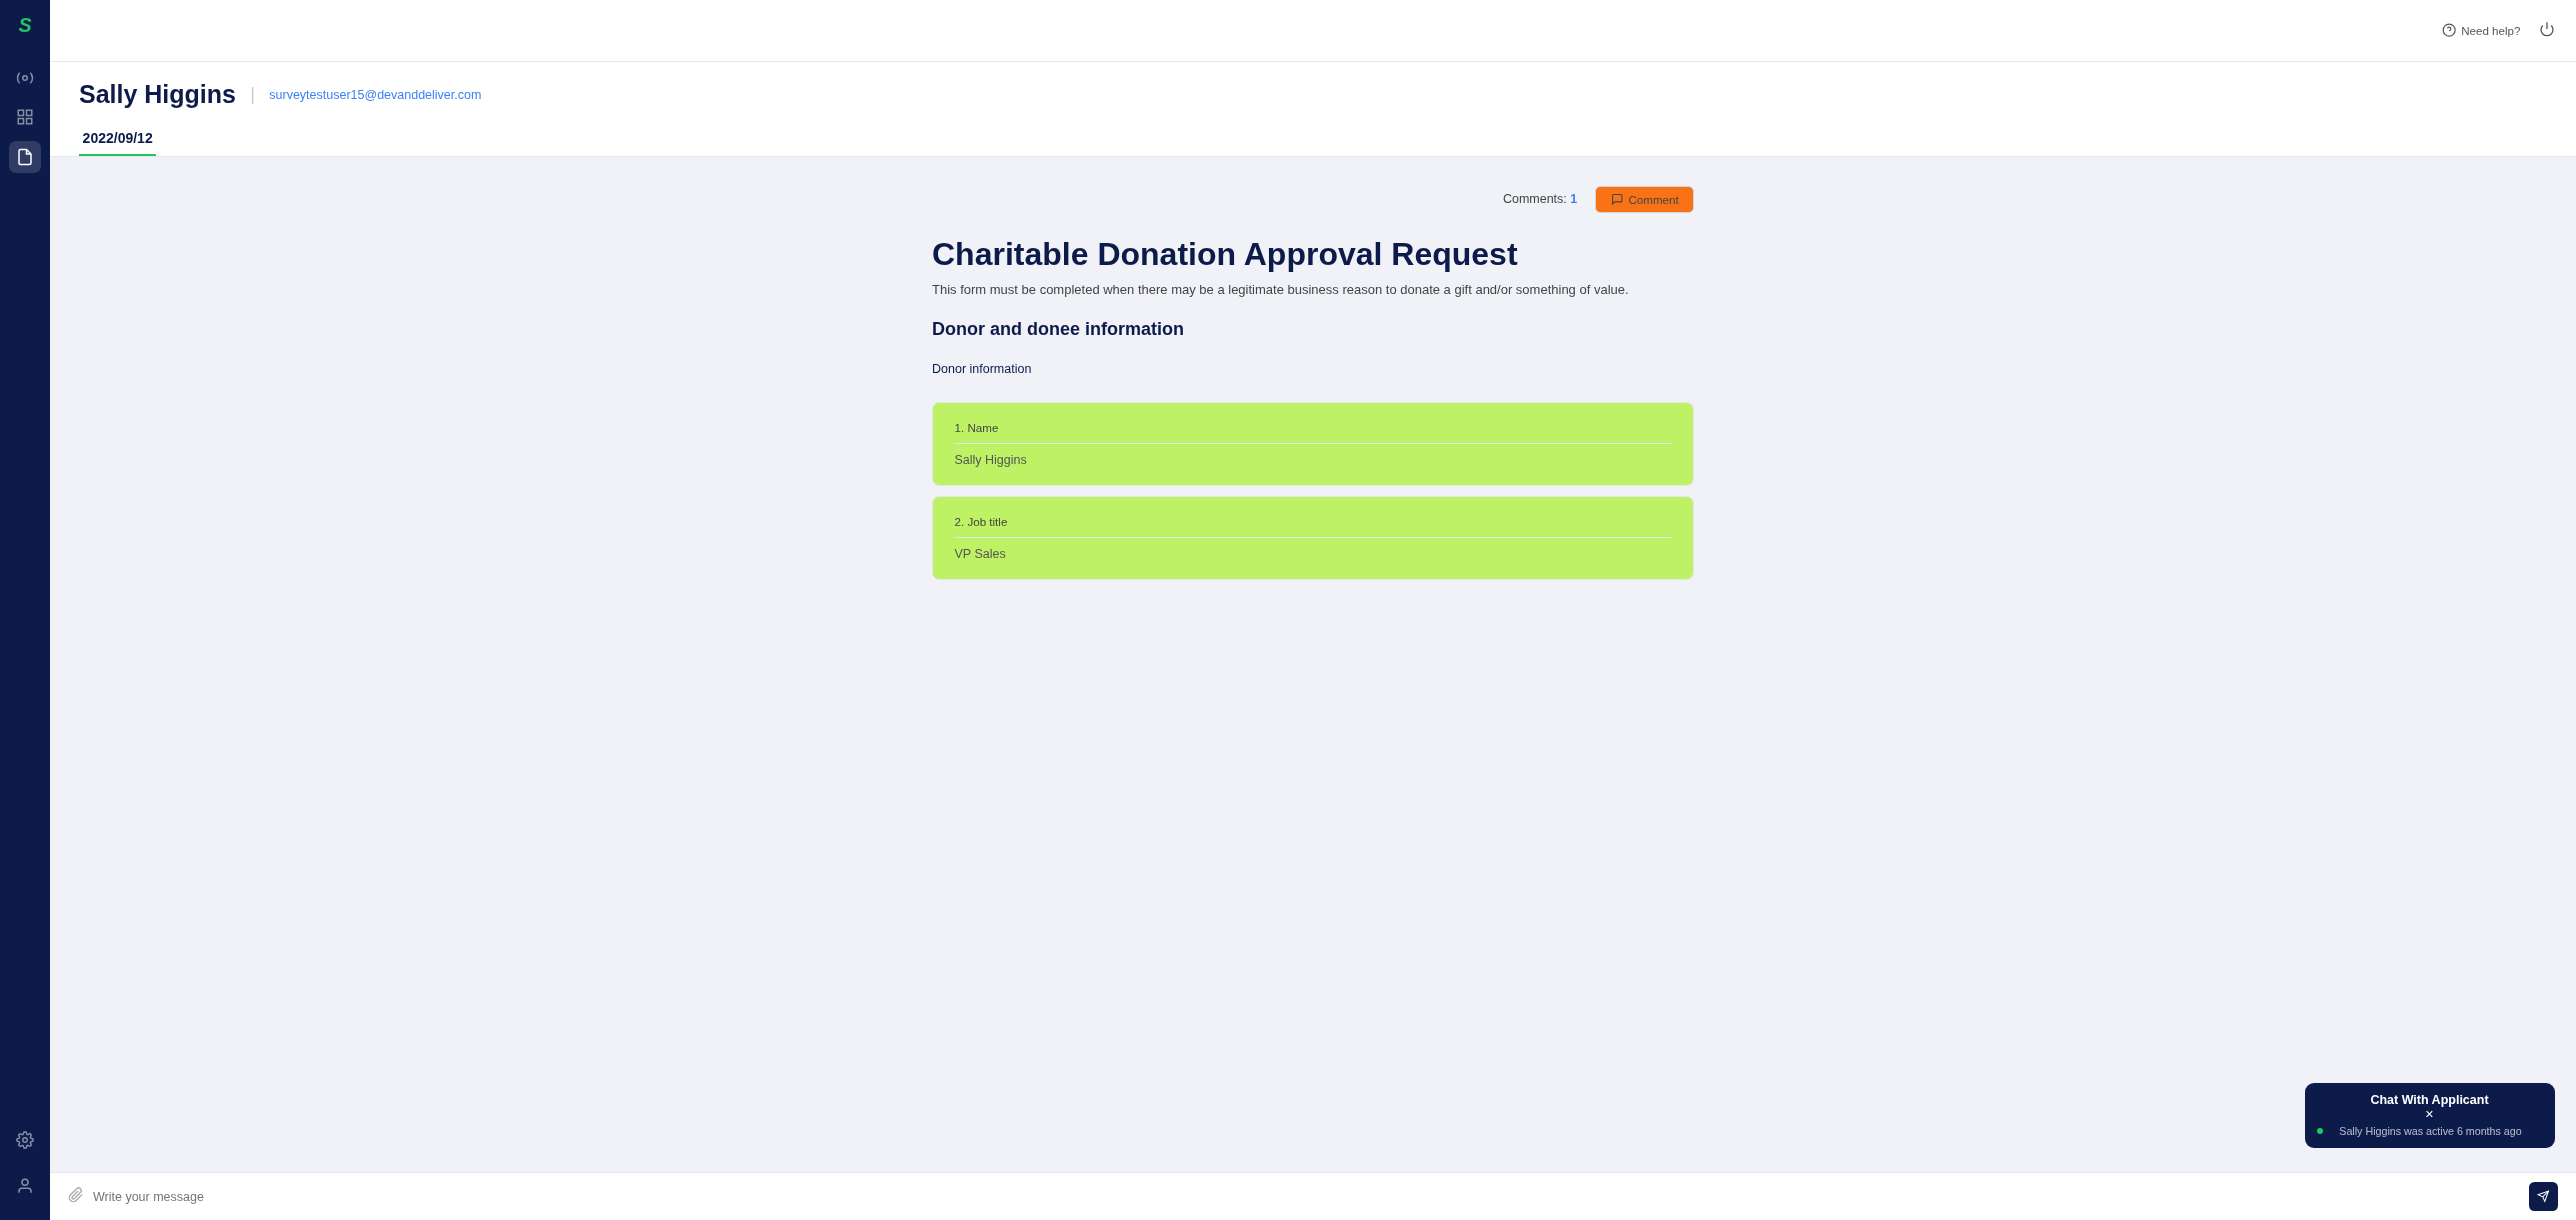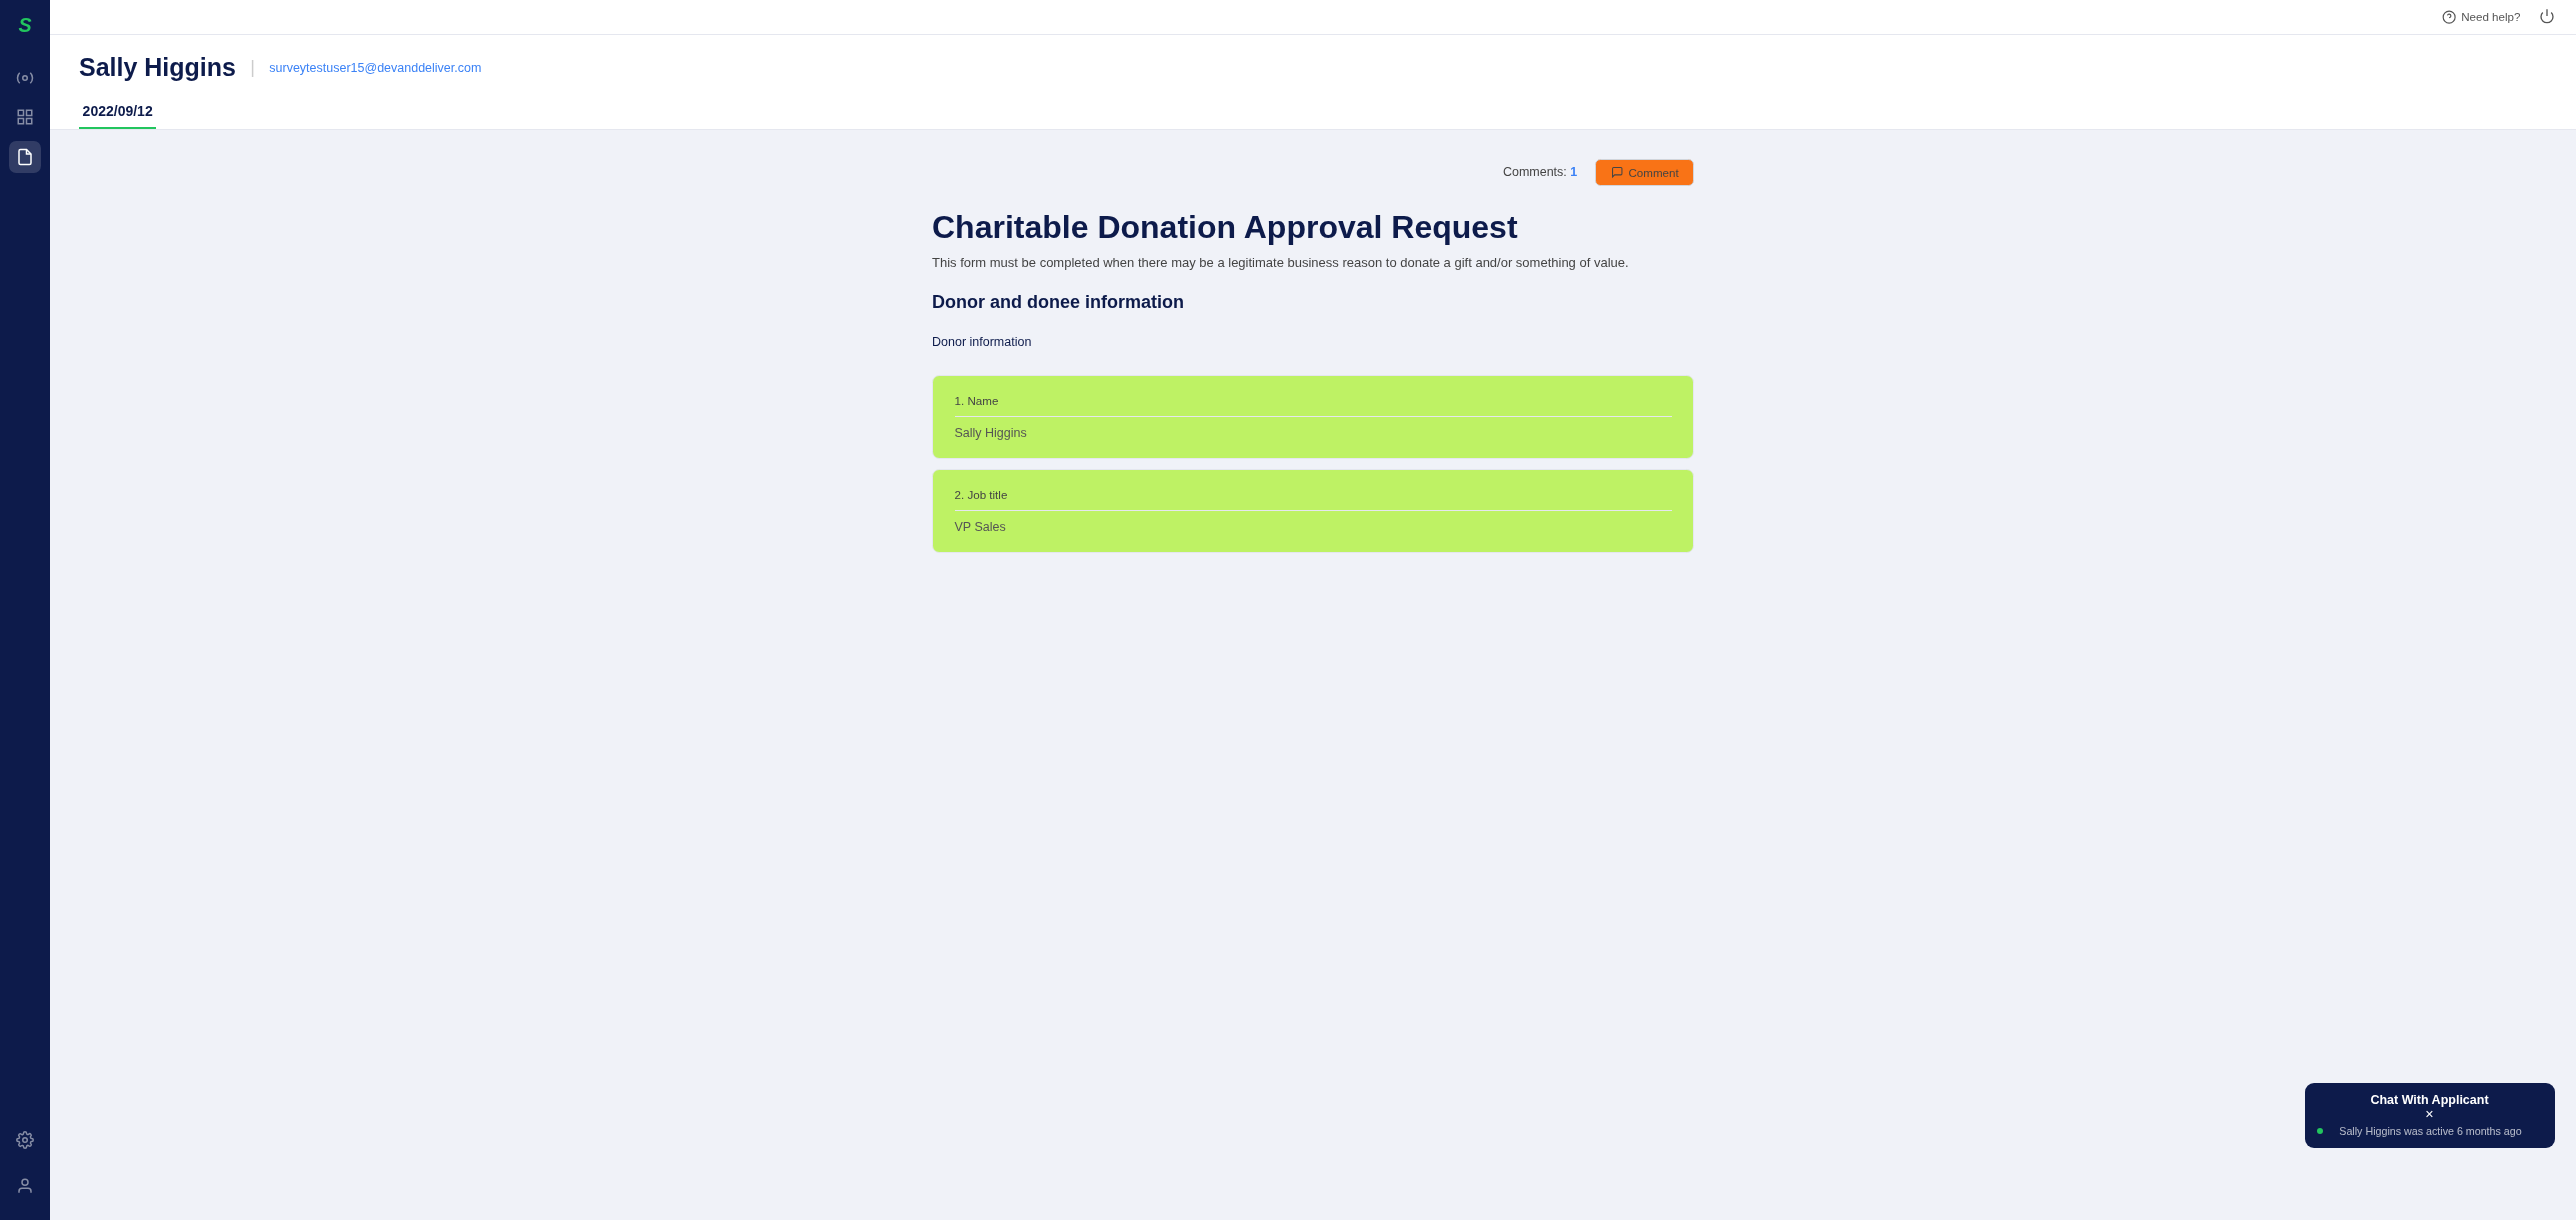--- a/index.html
+++ b/index.html
@@ -50,21 +50,21 @@
     .main {
       flex: 1;
       display: flex;
       flex-direction: column;
       overflow: hidden;
     }
 
     
     .topbar {
       background: #fff;
-      height: 35px;
+      height: 62px;
       display: flex;
       align-items: center;
       justify-content: flex-end;
       padding: 0 21.5px;
       border-bottom: 0.9px solid #e5e7ef;
       flex-shrink: 0;
     }
     .topbar-actions {
       display: flex;
       align-items: center;
@@ -429,20 +429,34 @@
         <div class="question-label">
           <span>2.</span>
           <span>Job title</span>
         </div>
         <div class="question-answer">VP Sales</div>
       </div>
 
     </div>
   </div>
 
+  <div class="chat-input-bar">
+    <span class="chat-attach-icon">
+      <svg width="16" height="16" viewBox="0 0 24 24" fill="none" stroke="#aaa" stroke-width="2">
+          <path d="M21.44 11.05l-9.19 9.19a6 6 0 0 1-8.49-8.49l9.19-9.19a4 4 0 0 1 5.66 5.66l-9.2 9.19a2 2 0 0 1-2.83-2.83l8.49-8.48"></path>
+        </svg>
+    </span>
+    <input class="chat-input" type="text" placeholder="Write your message" style="">
+    <div class="chat-send-icon">
+      <svg width="12.5" height="12.5" viewBox="0 0 24 24" fill="none" stroke="#fff" stroke-width="2">
+          <line x1="22" y1="2" x2="11" y2="13"></line>
+          <polygon points="22 2 15 22 11 13 2 9 22 2"></polygon>
+        </svg>
+    </div>
+  </div>
 </div>
 
 <div class="chat-widget">
   <div class="chat-widget-header">
     <span class="chat-widget-title">Chat With Applicant</span>
     <button class="chat-widget-close">×</button>
   </div>
   <div class="chat-widget-sub">
     <span class="online-dot"></span>
     <span>Sally Higgins was active 6 months ago</span>

